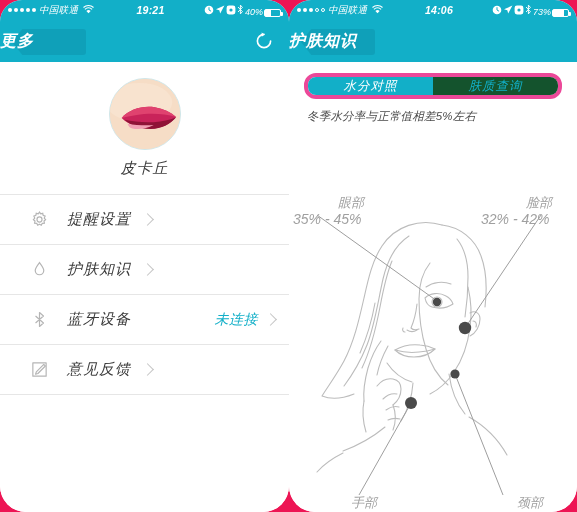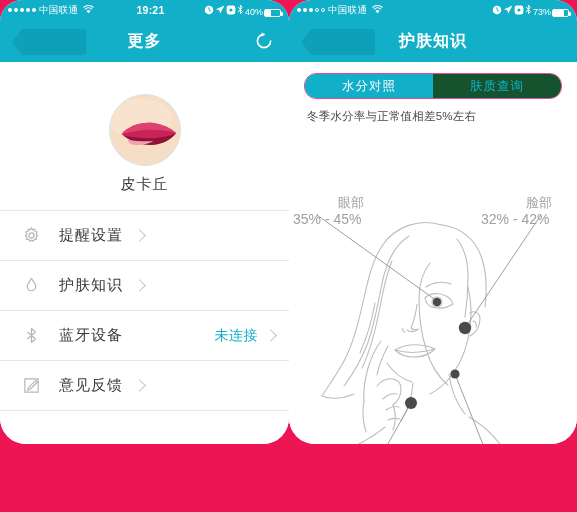--- a/index.html
+++ b/index.html
@@ -7,24 +7,25 @@
     width: 577px; height: 512px;
     font-family: "Liberation Sans", "DejaVu Sans", sans-serif;
     overflow: hidden;
   }
   body { background: #ED1554; position: relative; }
 
   .stage { position: absolute; inset: 0; display: flex; }
 
   .phone {
     position: relative;
-    width: 289px; height: 444px;
+    width: 289px; height: 512px;
     background: #ffffff;
     border-radius: 22px 22px 26px 26px;
     overflow: hidden;
+    font-style: italic;
   }
   .phone.right { width: 288px; }
 
   
   .statusbar {
     height: 20px;
     background: #12AFC8;
     color: #ffffff;
     display: flex; align-items: center;
     font-size: 9.5px;
@@ -56,56 +57,56 @@
     width: 2px; height: 4px; background: #fff; border-radius: 0 1px 1px 0;
   }
   .batt i { display: block; height: 100%; background: #fff; }
 
   
   .navbar {
     height: 42px; background: #12AFC8; position: relative;
     display: flex; align-items: center;
   }
   .nav-title {
-    position: absolute; left: 0; right: 0; text-align: center;
+    position: absolute; left: 0; right: 0; text-align: left;
     color: #ffffff; font-size: 16px; font-weight: bold; letter-spacing: 1px;
   }
   .back-arrow {
     position: absolute; left: 12px; top: 9px;
     width: 74px; height: 26px;
     background: #0F9DB6;
     border-radius: 3px;
     -webkit-clip-path: polygon(0% 50%, 14% 0%, 100% 0%, 100% 100%, 14% 100%);
     clip-path: polygon(0% 50%, 14% 0%, 100% 0%, 100% 100%, 14% 100%);
     opacity: .85;
   }
   .refresh-btn {
     position: absolute; right: 14px; top: 50%; transform: translateY(-50%);
     width: 22px; height: 22px;
   }
 
   
   .left-body { background: #fff; height: 450px; }
-  .profile { padding-top: 32px; text-align: center; }
+  .profile { padding-top: 16px; text-align: center; }
   .avatar {
     width: 72px; height: 72px; border-radius: 50%;
     margin: 0 auto; overflow: hidden;
     border: 1px solid #cfe7ea;
     background: #f4ddcb;
     position: relative;
   }
   .avatar svg { display: block; width: 100%; height: 100%; }
   .username {
     margin-top: 9px; font-size: 15px; color: #3b3b3b; letter-spacing: 1px;
   }
 
   .menu { margin-top: 16px; border-top: 1px solid #e6e6e6; }
   .menu-row {
     height: 50px; display: flex; align-items: center;
-    padding: 0 14px 0 20px;
+    padding: 0 14px 0 28px;
     border-bottom: 1px solid #e6e6e6;
     background: #fff;
   }
   .menu-icon {
     width: 22px; height: 22px; flex: 0 0 22px;
     display: flex; align-items: center; justify-content: center;
     color: #b0b0b0;
   }
   .menu-label {
     margin-left: 17px; font-size: 15px; color: #3b3b3b; letter-spacing: 1px;
@@ -119,21 +120,21 @@
     transform: rotate(45deg);
     flex: 0 0 auto;
   }
   .menu-row .menu-value + .chevron { margin-left: 8px; }
 
   
   .right-body { background: #fff; height: 450px; position: relative; }
 
   .segmented {
     margin: 11px auto 0; width: 258px; height: 26px;
-    border: 1px solid #ec4899; border-radius: 12px;
+    border: 4px solid #ec4899; border-radius: 12px;
     display: flex; overflow: hidden;
   }
   .seg {
     flex: 1; display: flex; align-items: center; justify-content: center;
     font-size: 12.5px; letter-spacing: 1px;
     color: #12AFC8; background: #14532d;
   }
   .seg.active { background: #12AFC8; color: #fff; }
 
   .info-lines { margin: 9px 0 0 18px; }
@@ -291,20 +292,21 @@
         </span>
         <span class="carrier">中国联通</span>
         <span class="wifi">
           <svg width="11" height="9" viewBox="0 0 11 9">
               <path d="M5.5 8.2 3.4 5.9a3.1 3.1 0 0 1 4.2 0Z" fill="#fff"></path>
               <path d="M1.9 4.3a5.3 5.3 0 0 1 7.2 0" stroke="#fff" stroke-width="1.1" fill="none"></path>
               <path d="M.5 2.5a7.4 7.4 0 0 1 10 0" stroke="#fff" stroke-width="1.1" fill="none"></path>
             </svg>
         </span>
       </div>
+      <div class="sb-center">14:06</div>
       <div class="sb-right">
         <span class="glyph">
           <svg width="10" height="10" viewBox="0 0 10 10">
               <circle cx="5" cy="5" r="4.3" fill="#fff"></circle>
               <path d="M5 2.6V5l1.7 1" stroke="#12AFC8" stroke-width="1" fill="none" stroke-linecap="round"></path>
             </svg>
         </span>
         <span class="glyph">
           <svg width="10" height="10" viewBox="0 0 10 10">
               <path d="M9.4.6 1 4.3l3.3.9.9 3.3Z" fill="#fff"></path>

